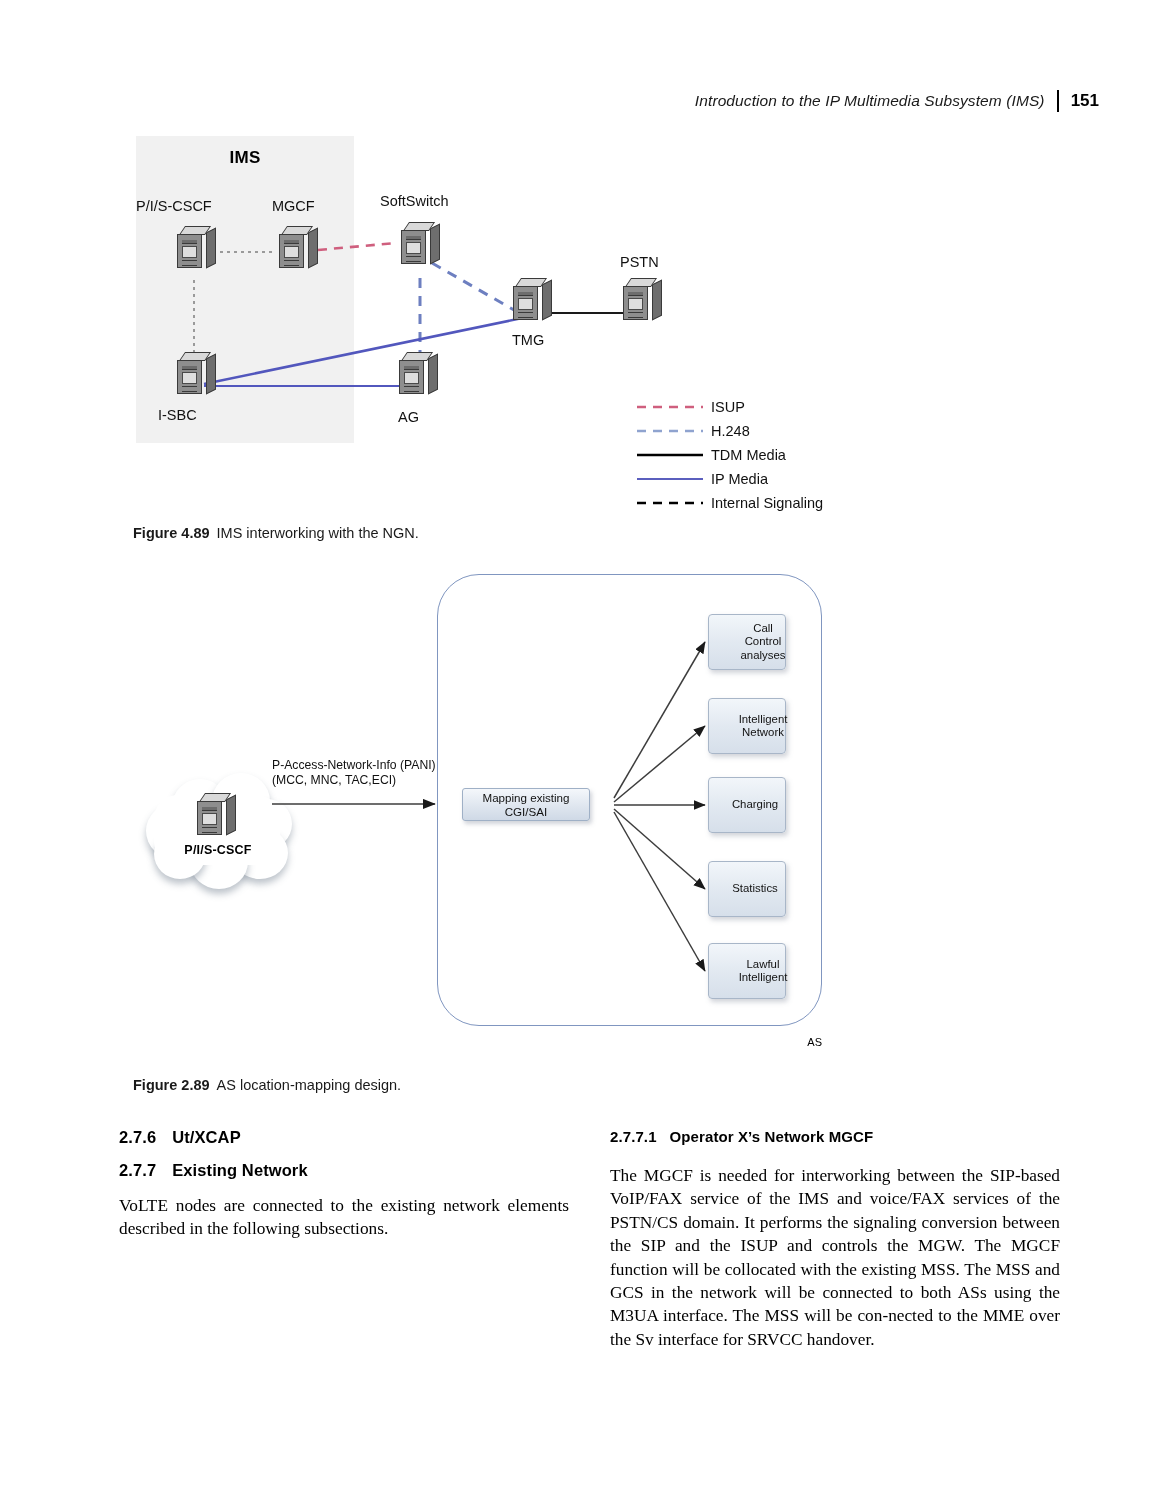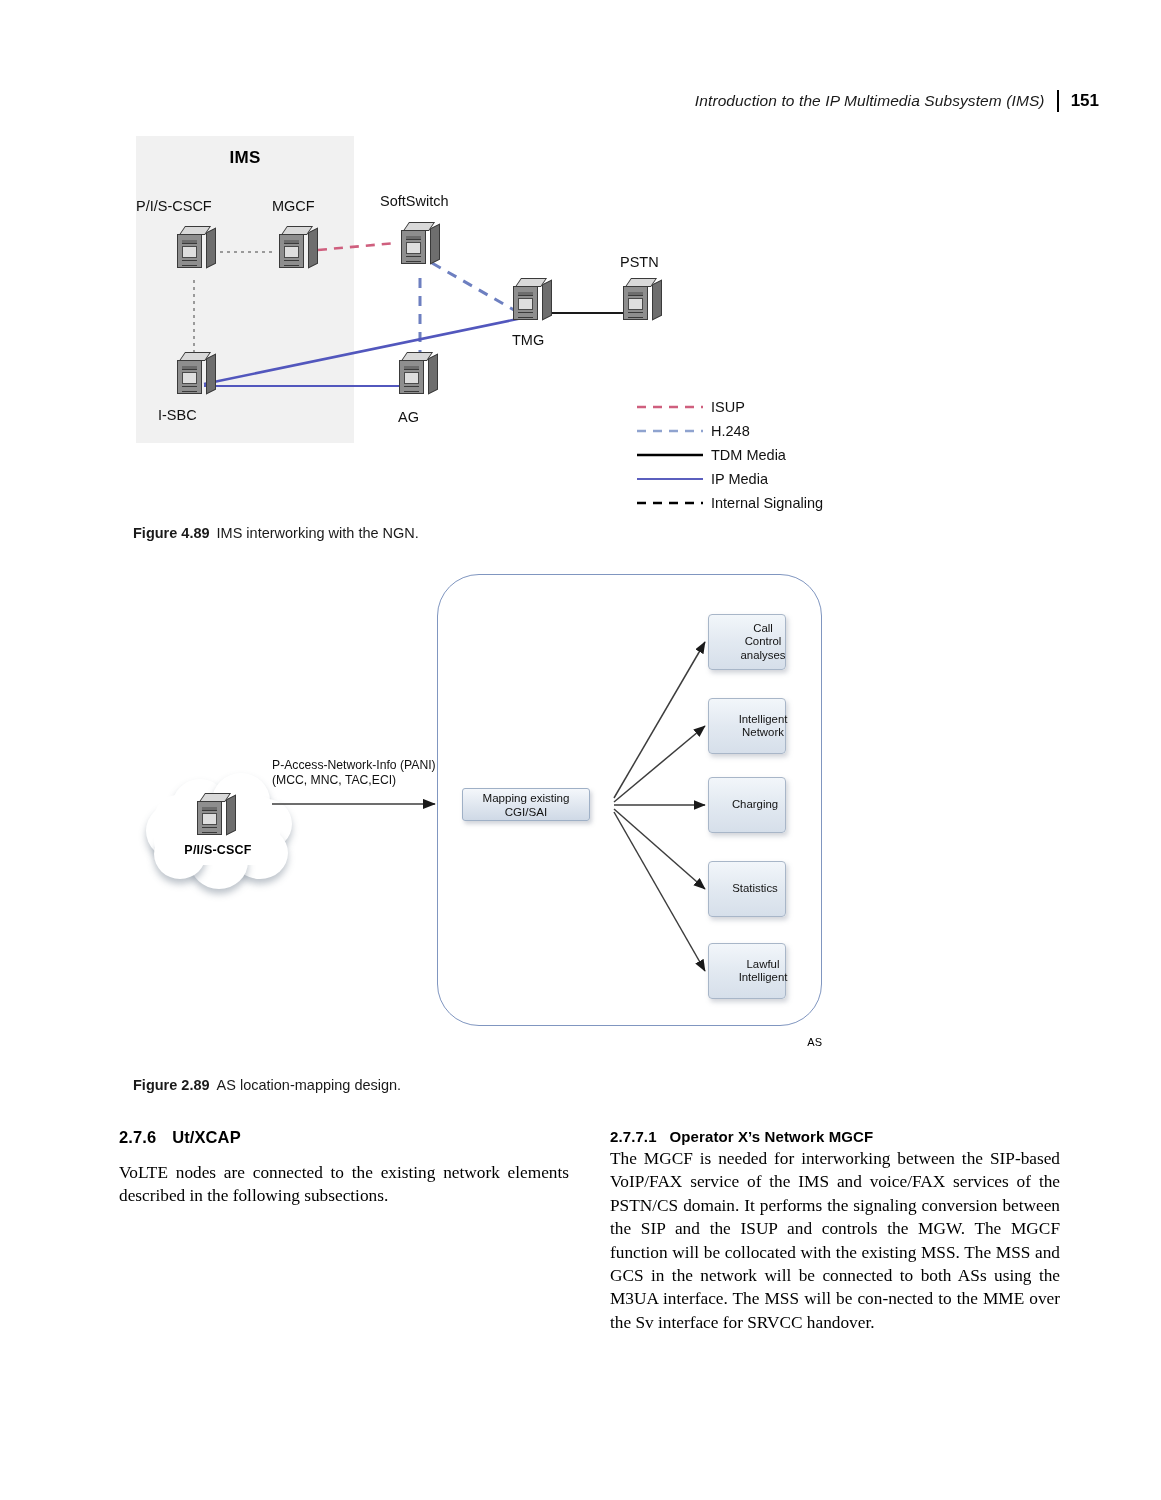--- a/index.html
+++ b/index.html
@@ -331,21 +331,21 @@
   h3.sec {
     font-family: "Liberation Sans", sans-serif;
     font-size: 16.5px;
     font-weight: bold;
     margin: 0 0 14px 0;
     letter-spacing: 0.1px;
   }
   h3.sec .num { margin-right: 16px; }
   h3.sec.sub {
     font-size: 15px;
-    margin-bottom: 2px;
+    margin-bottom: 19px;
   }
   h3.sec.sub .num { margin-right: 13px; }
 
   p.body {
     font-size: 17.3px;
     line-height: 23.4px;
     margin: 0 0 22px 0;
     text-align: justify;
     text-justify: inter-word;
     hyphens: manual;
@@ -570,20 +570,23 @@
 
 <div class="caption" style="left:133px; top:1077px;">
   <b>Figure 2.89</b><span class="cap-text">AS location-mapping design.</span>
 </div>
 
 <div class="col col-left">
   <h3 class="sec">
     <span class="num">2.7.6</span><span>Ut/XCAP</span>
   </h3>
 
+  <h3 class="sec">
+    <span class="num">2.7.7</span><span>Existing Network</span>
+  </h3>
   <p class="body tight">VoLTE nodes are connected to the existing network elements described in the following subsections.</p>
 </div>
 
 <div class="col col-right">
   <h3 class="sec sub">
     <span class="num">2.7.7.1</span><span>Operator X’s Network MGCF</span>
   </h3>
   <p class="body tight">The MGCF is needed for interworking between the SIP-based VoIP/FAX service of the IMS and voice/FAX services of the PSTN/CS domain. It performs the signaling conversion between the SIP and the ISUP and controls the MGW. The MGCF function will be collocated with the existing MSS. The MSS and GCS in the network will be connected to both ASs using the M3UA interface. The MSS will be con-nected to the MME over the Sv interface for SRVCC handover.</p>
 </div>
 

